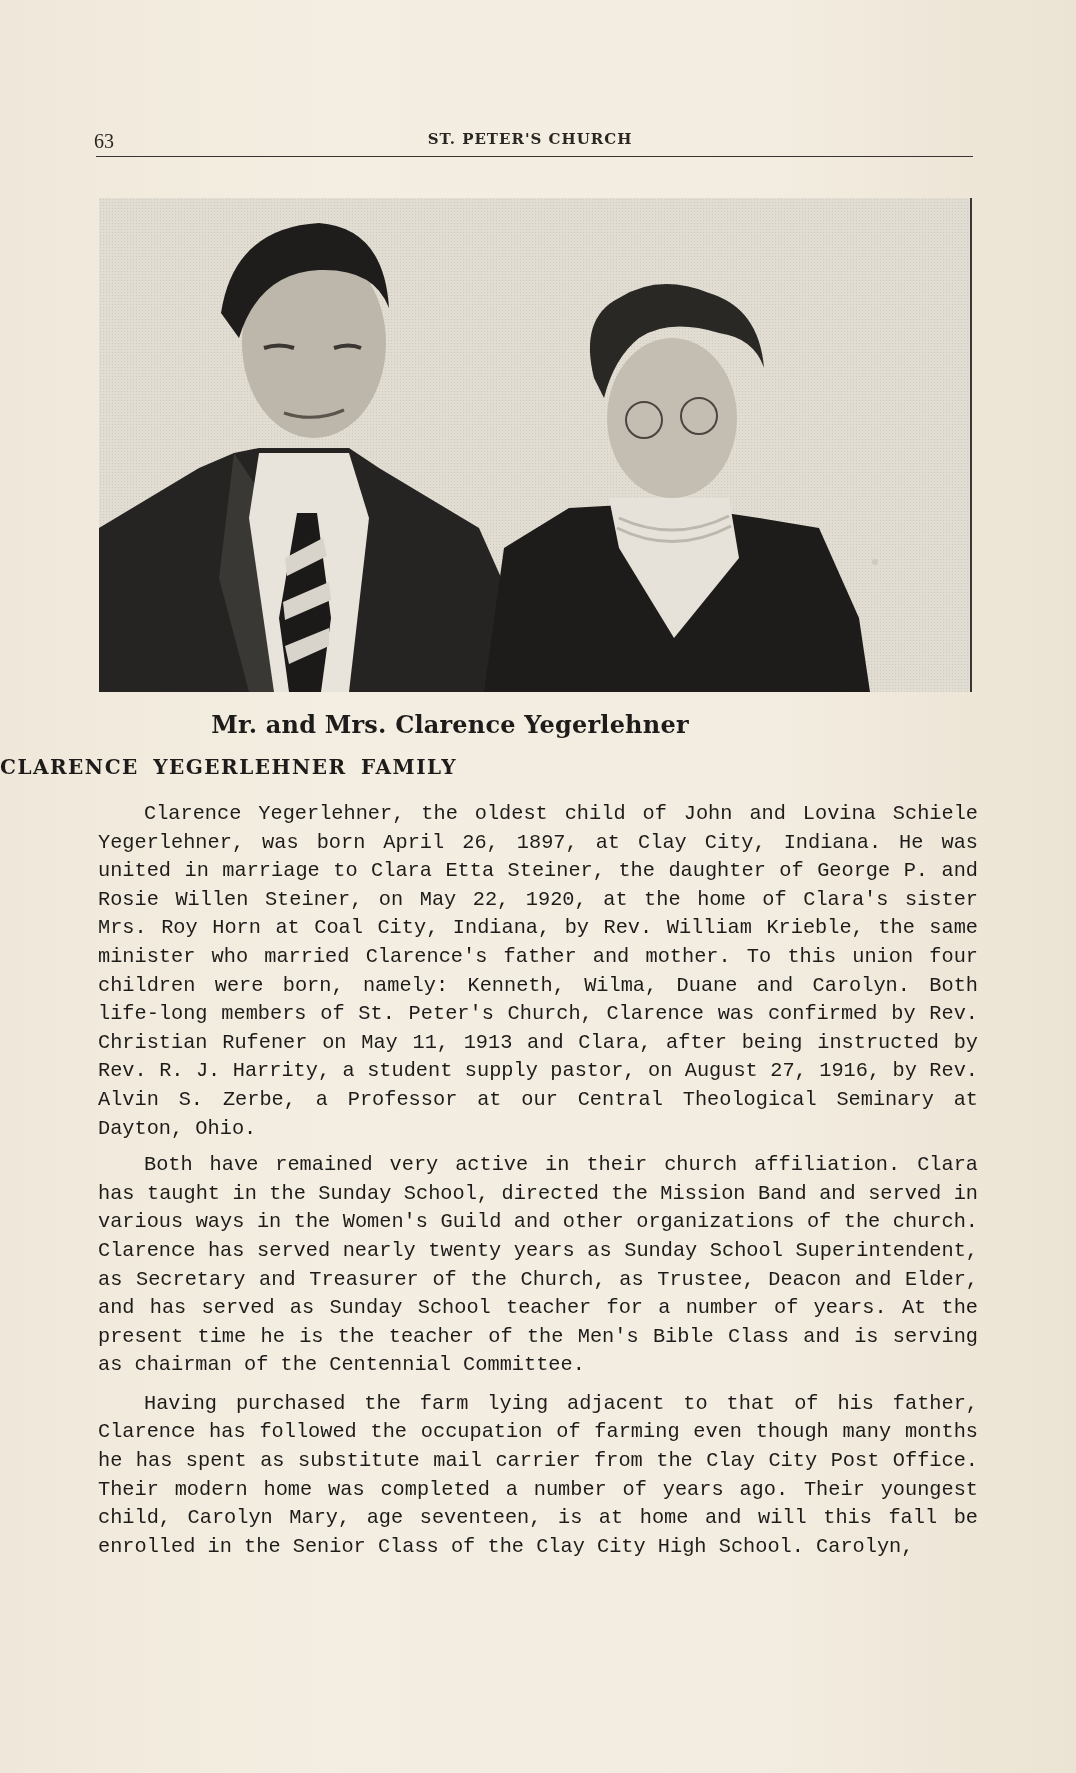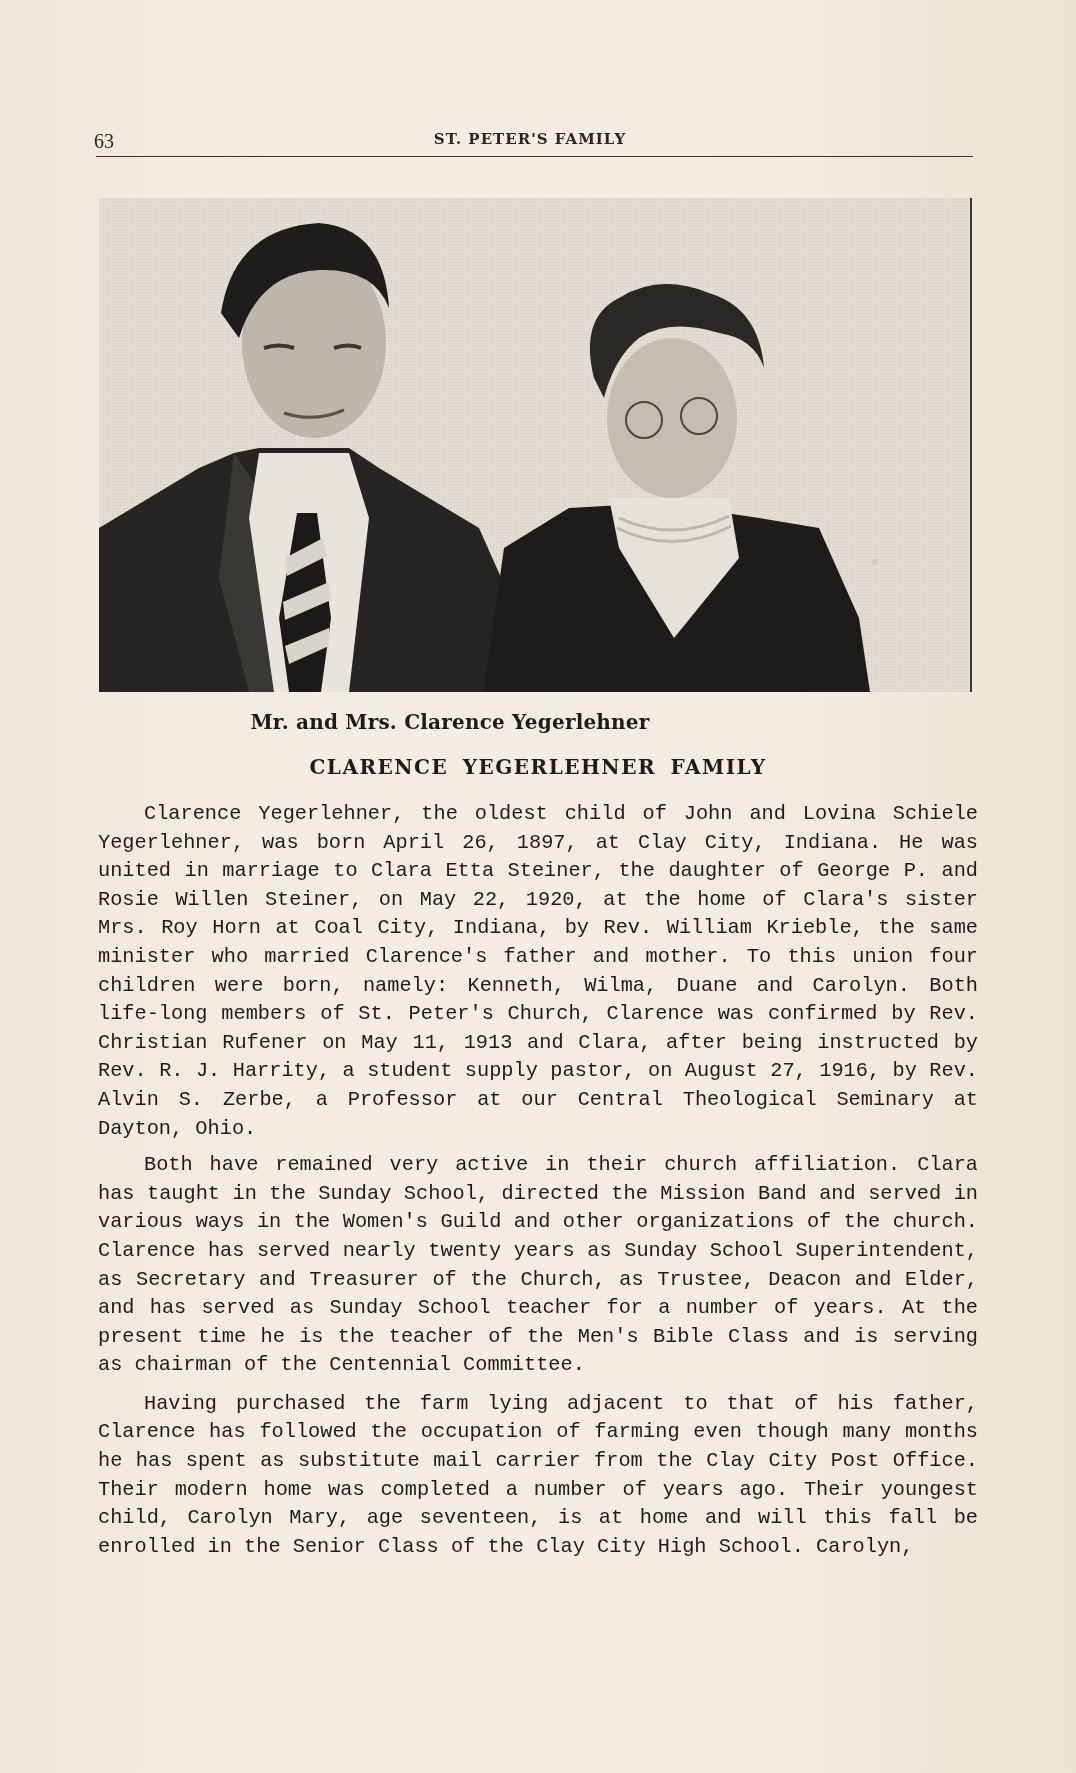--- a/index.html
+++ b/index.html
@@ -30,41 +30,41 @@
     position: absolute; left: 99px; top: 198px; width: 871px; height: 494px;
     background-color: #e2ddd3;
     background-image: radial-gradient(#cfc9be 0.7px, transparent 0.8px);
     background-size: 3px 3px;
     overflow: hidden;
     border-right: 2px solid #3a3632;
   }
   .photo svg { position: absolute; left: 0; top: 0; width: 100%; height: 100%; }
   .caption {
     position: absolute; left: 0; width: 900px; top: 710px; text-align: center;
-    font-size: 20px; font-weight: bold; font-family: "DejaVu Serif", serif;
+    font-size: 24px; font-weight: bold; font-family: "DejaVu Serif", serif;
     letter-spacing: 0.2px;
   }
   .section-title {
-    position: absolute; left: 0; width: 1076px; top: 755px; text-align: center;
+    position: absolute; left: 0; width: 1076px; top: 755px; 
     font-size: 20px; font-weight: bold; font-family: "DejaVu Serif", serif;
     letter-spacing: 1.5px; word-spacing: 6px;
   }
   .body-text {
     position: absolute; left: 98px; width: 880px; top: 800px;
     font-size: 20.3px; line-height: 28.6px; text-align: justify;
     font-family: Liberation Mono, monospace; color: #1e1c1a;
   }
   .body-text p { margin: 0 0 8px 0; text-indent: 46px; }
   .body-text p.last { margin-top: 10px; }
 </style>
 </head>
 <body>
 
 <div class="page-num">63</div>
-<div class="running-head"><span>ST. PETER'S FAMILY</span></div>
+<div class="running-head"><span>ST. PETER'S CHURCH</span></div>
 <div class="head-rule"></div>
 
 <div class="photo" title="Portrait photograph of a man in suit and striped tie and a woman with curled hair and glasses wearing a pearl necklace and dark cardigan">
   <svg viewBox="0 0 871 494" preserveAspectRatio="none">
 
     <g>
       <path d="M0,330 L100,270 L135,255 L160,250 L250,250 L280,270 L380,330 L420,420 L430,494 L0,494 Z" fill="#262422"></path>
       <path d="M135,255 L165,300 L195,440 L210,494 L150,494 L120,380 Z" fill="#3a3835"></path>
       <path d="M160,255 L250,255 L270,320 L250,494 L175,494 L150,320 Z" fill="#e8e4dc"></path>
       <path d="M198,315 L218,315 L232,420 L222,494 L190,494 L180,420 Z" fill="#1c1a18"></path>

